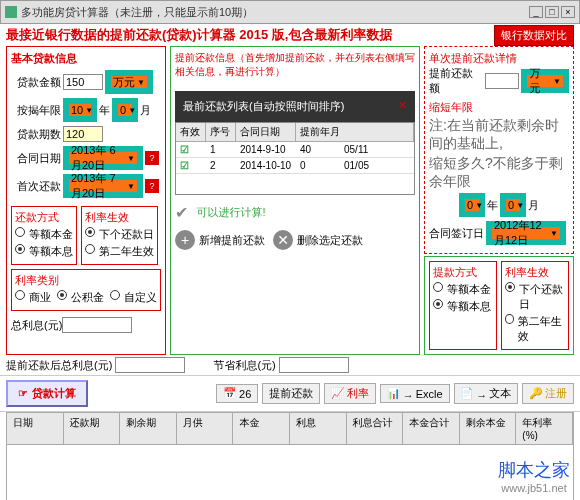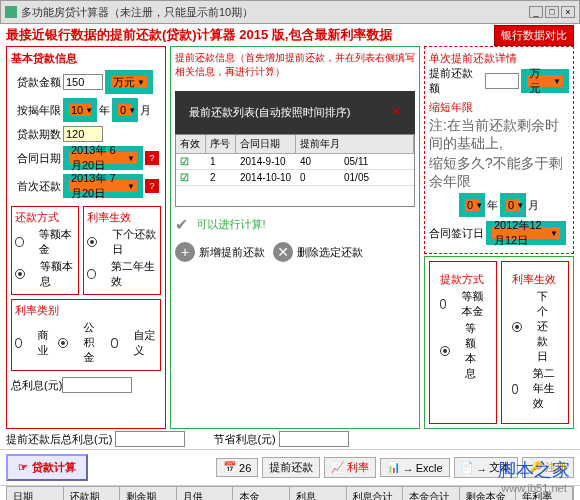--- a/index.html
+++ b/index.html
@@ -18,42 +18,42 @@
 .row{display:flex;align-items:center;margin-bottom:4px;gap:2px}
 .label{width:50px;text-align:right}
 .input{border:1px solid #888;height:16px;padding:0 2px;background:#fff}
 .input.w40{width:40px}
 .input.w70{width:70px}
 .input.yellow{background:#ffffcc}
 .dropdown{border:6px solid #14b8a6;height:24px;background:#f97316;display:inline-flex;align-items:center;padding:0 2px}
 .dropdown::after{content:"▼";font-size:8px;margin-left:2px}
 .red-btn{width:14px;height:14px;background:#d00;color:#fff;text-align:center;line-height:14px;font-size:9px}
 .radio-group{border:1px solid #d00;padding:3px;margin-top:4px}
-.radio-item{display:flex;align-items:center;gap:15px;margin:2px 0}
+.radio-item{display:flex;align-items:flex-start;gap:4px;margin:2px 0}
 .radio{width:10px;height:10px;border:1px solid #333;border-radius:50%;display:inline-block}
 .radio.checked::after{content:"";display:block;width:4px;height:4px;background:#333;border-radius:50%;margin:2px}
 .total-row{display:flex;align-items:center;margin-top:6px}
 .mid-panel{flex:1;border:1px solid #3a4;padding:4px}
 .mid-hint{color:#d00;margin-bottom:12px;font-size:10px}
-.table-hdr{background:#333;color:#fff;padding:14px;display:flex;justify-content:space-between}
+.table-hdr{background:#333;color:#fff;padding:8px;display:flex;justify-content:space-between}
 .table{border:1px solid #888;background:#fff}
 .thead{display:flex;background:#e8e8e8;border-bottom:1px solid #aaa}
 .th{padding:2px 4px;border-right:1px solid #aaa;font-size:10px}
 .trow{display:flex;border-bottom:1px solid #ddd}
 .td{padding:2px 4px;font-size:10px}
 .check{color:#3a4;font-weight:bold}
 .mid-actions{display:flex;align-items:center;gap:8px;margin-top:8px}
 .circ-btn{width:20px;height:20px;border-radius:50%;background:#888;color:#fff;text-align:center;line-height:20px;font-size:14px}
 .act-btn{display:flex;align-items:center;gap:4px}
 .rt-panel{width:150px}
 .rt-box{border:1px dashed #d00;padding:4px;margin-bottom:2px}
 .rt-box2{border:1px solid #3a4;padding:4px}
 .small-hint{font-size:14px;color:#666;margin:2px 0}
 .two-col{display:flex;gap:4px}
-.sub-box{border:1px solid #d00;padding:10px;flex:1}
+.sub-box{border:1px solid #d00;padding:3px;flex:1}
 .bottom-info{display:flex;padding:2px 6px;gap:28px}
 .toolbar{display:flex;align-items:center;gap:4px;padding:4px 6px;border-top:1px solid #ccc;border-bottom:1px solid #ccc}
 .calc-btn{background:#e8e8ff;border:2px outset #99f;color:#d00;padding:4px 10px;font-weight:bold;display:flex;align-items:center;gap:4px}
 .tb-btn{border:1px solid #aaa;padding:2px 6px;background:#f0f0f0;display:flex;align-items:center;gap:2px}
 .grid-hdr{display:flex;background:#e8e8e8;border:1px solid #aaa;margin:0 6px}
 .gh{padding:3px 6px;border-right:1px solid #aaa;font-size:10px;flex:1;text-align:left}
 .grid-body{height:150px;margin:0 6px;border:1px solid #aaa;border-top:none}
 .watermark{position:absolute;bottom:6px;right:10px;text-align:center}
 .wm1{color:#2255dd;font-size:18px;font-family:"KaiTi"}
 .wm2{color:#888;font-size:11px}

